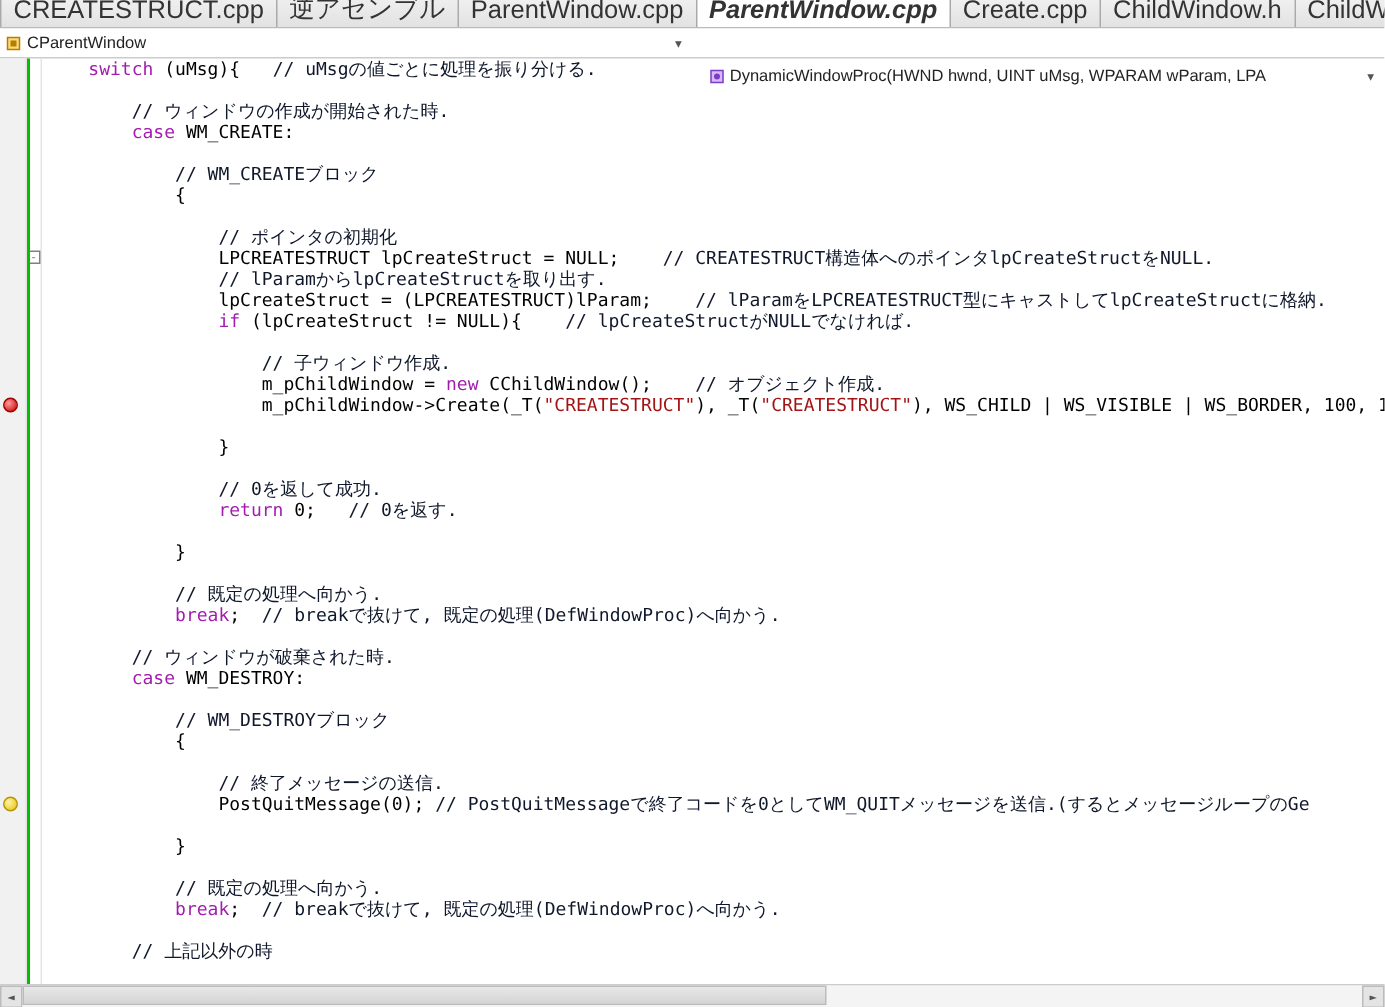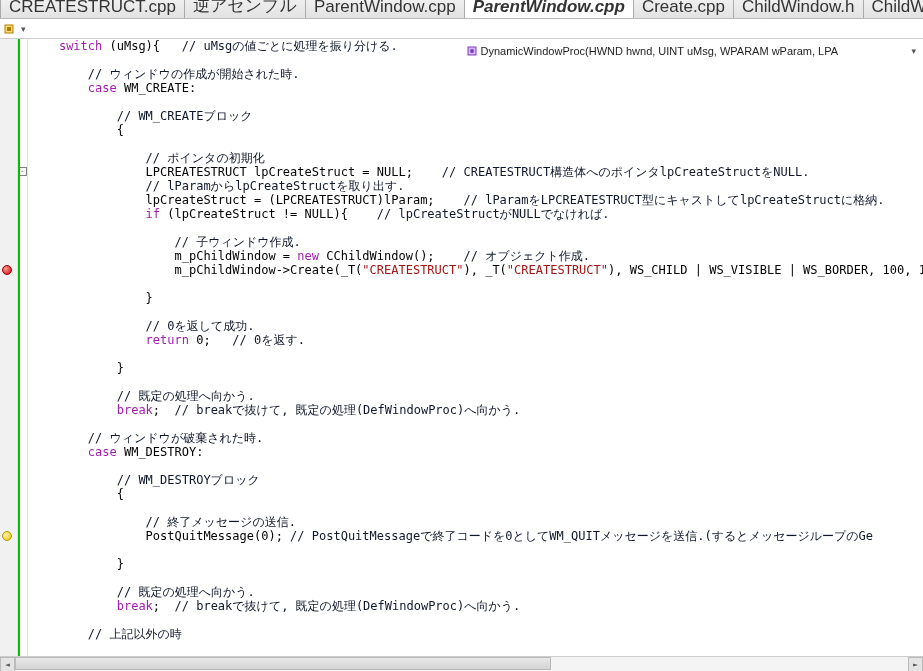--- a/index.html
+++ b/index.html
@@ -4,21 +4,21 @@
 <style>
   * { margin: 0; padding: 0; box-sizing: border-box; }
   html, body { width: 923px; height: 671px; overflow: hidden; font-family: "MS Gothic","Consolas",monospace; font-size: 12px; background: #fff; }
   .tabbar { display: flex; height: 19px; background: linear-gradient(#f4f4f4,#e6e6e6); border-bottom: 1px solid #bbb; align-items: flex-end; }
   .tab { padding: 6px 8px 1px 8px; border: 1px solid #aaa; border-bottom: none; border-radius: 3px 3px 0 0; background: linear-gradient(#f6f6f6,#e2e2e2); margin-right: -1px; white-space: nowrap; font-family: "Segoe UI","MS UI Gothic",sans-serif; font-size: 17px; color: #333; cursor: pointer; }
   .tab.active { background: #fff; font-weight: bold; position: relative; z-index: 1; font-style: italic; }
   .tabbar-controls { margin-left: auto; display: flex; align-items: center; padding-right: 4px; gap: 4px; }
   .tabbar-controls span { font-size: 10px; color: #444; cursor: pointer; }
   .nav { display: flex; height: 20px; border-bottom: 1px solid #ccc; background: #fff; font-family: "Segoe UI","MS UI Gothic",sans-serif; font-size: 11px; }
   .nav-left, .nav-right { display: flex; align-items: center; width: 50%; padding: 0 4px; }
-  .nav-right { border-left: 1px solid #0c4a6e; margin-top: 32px; }
+  .nav-right { border-left: 7px solid #0c4a6e; margin-top: 32px; }
   .nav-icon { width: 10px; height: 10px; margin-right: 4px; }
   .nav-text { flex: 1; white-space: nowrap; overflow: hidden; color: #222; }
   .nav-arrow { font-size: 9px; color: #555; padding: 0 3px; cursor: pointer; }
   .editor-wrap { position: absolute; top: 39px; left: 0; right: 0; bottom: 15px; display: flex; }
   .gutter { width: 18px; background: #f1f1f1; border-right: 1px solid #e2e2e2; position: relative; }
   .breakpoint { position: absolute; width: 10px; height: 10px; border-radius: 50%; left: 2px; }
   .bp-red { background: radial-gradient(circle at 35% 35%, #ff9a9a, #c80000); border: 1px solid #a00000; }
   .bp-yellow { background: radial-gradient(circle at 35% 35%, #fff2a8, #e6c200); border: 1px solid #b39700; }
   .foldbar { width: 10px; border-right: 1px solid #e5e5e5; position: relative; }
   .fold-box { position: absolute; left: 0px; width: 9px; height: 9px; border: 1px solid #808080; background: #fff; color: #808080; font-size: 8px; line-height: 7px; text-align: center; cursor: pointer; }
@@ -50,20 +50,21 @@
     <span>✕</span>
   </div>
 </div>
 
 <div class="nav">
   <div class="nav-left">
     <svg class="nav-icon" viewBox="0 0 10 10">
         <rect x="1" y="1" width="8" height="8" fill="#ffd97a" stroke="#b08000"></rect>
         <rect x="3" y="3" width="4" height="4" fill="#b08000"></rect>
       </svg>
+    <span class="nav-text">CParentWindow</span>
     <span class="nav-arrow">▾</span>
   </div>
   <div class="nav-right">
     <svg class="nav-icon" viewBox="0 0 10 10">
         <rect x="1" y="1" width="8" height="8" fill="#d8b8ff" stroke="#7a3fbf"></rect>
         <circle cx="5" cy="5" r="2" fill="#7a3fbf"></circle>
       </svg>
     <span class="nav-text">DynamicWindowProc(HWND hwnd, UINT uMsg, WPARAM wParam, LPA</span>
     <span class="nav-arrow">▾</span>
   </div>

